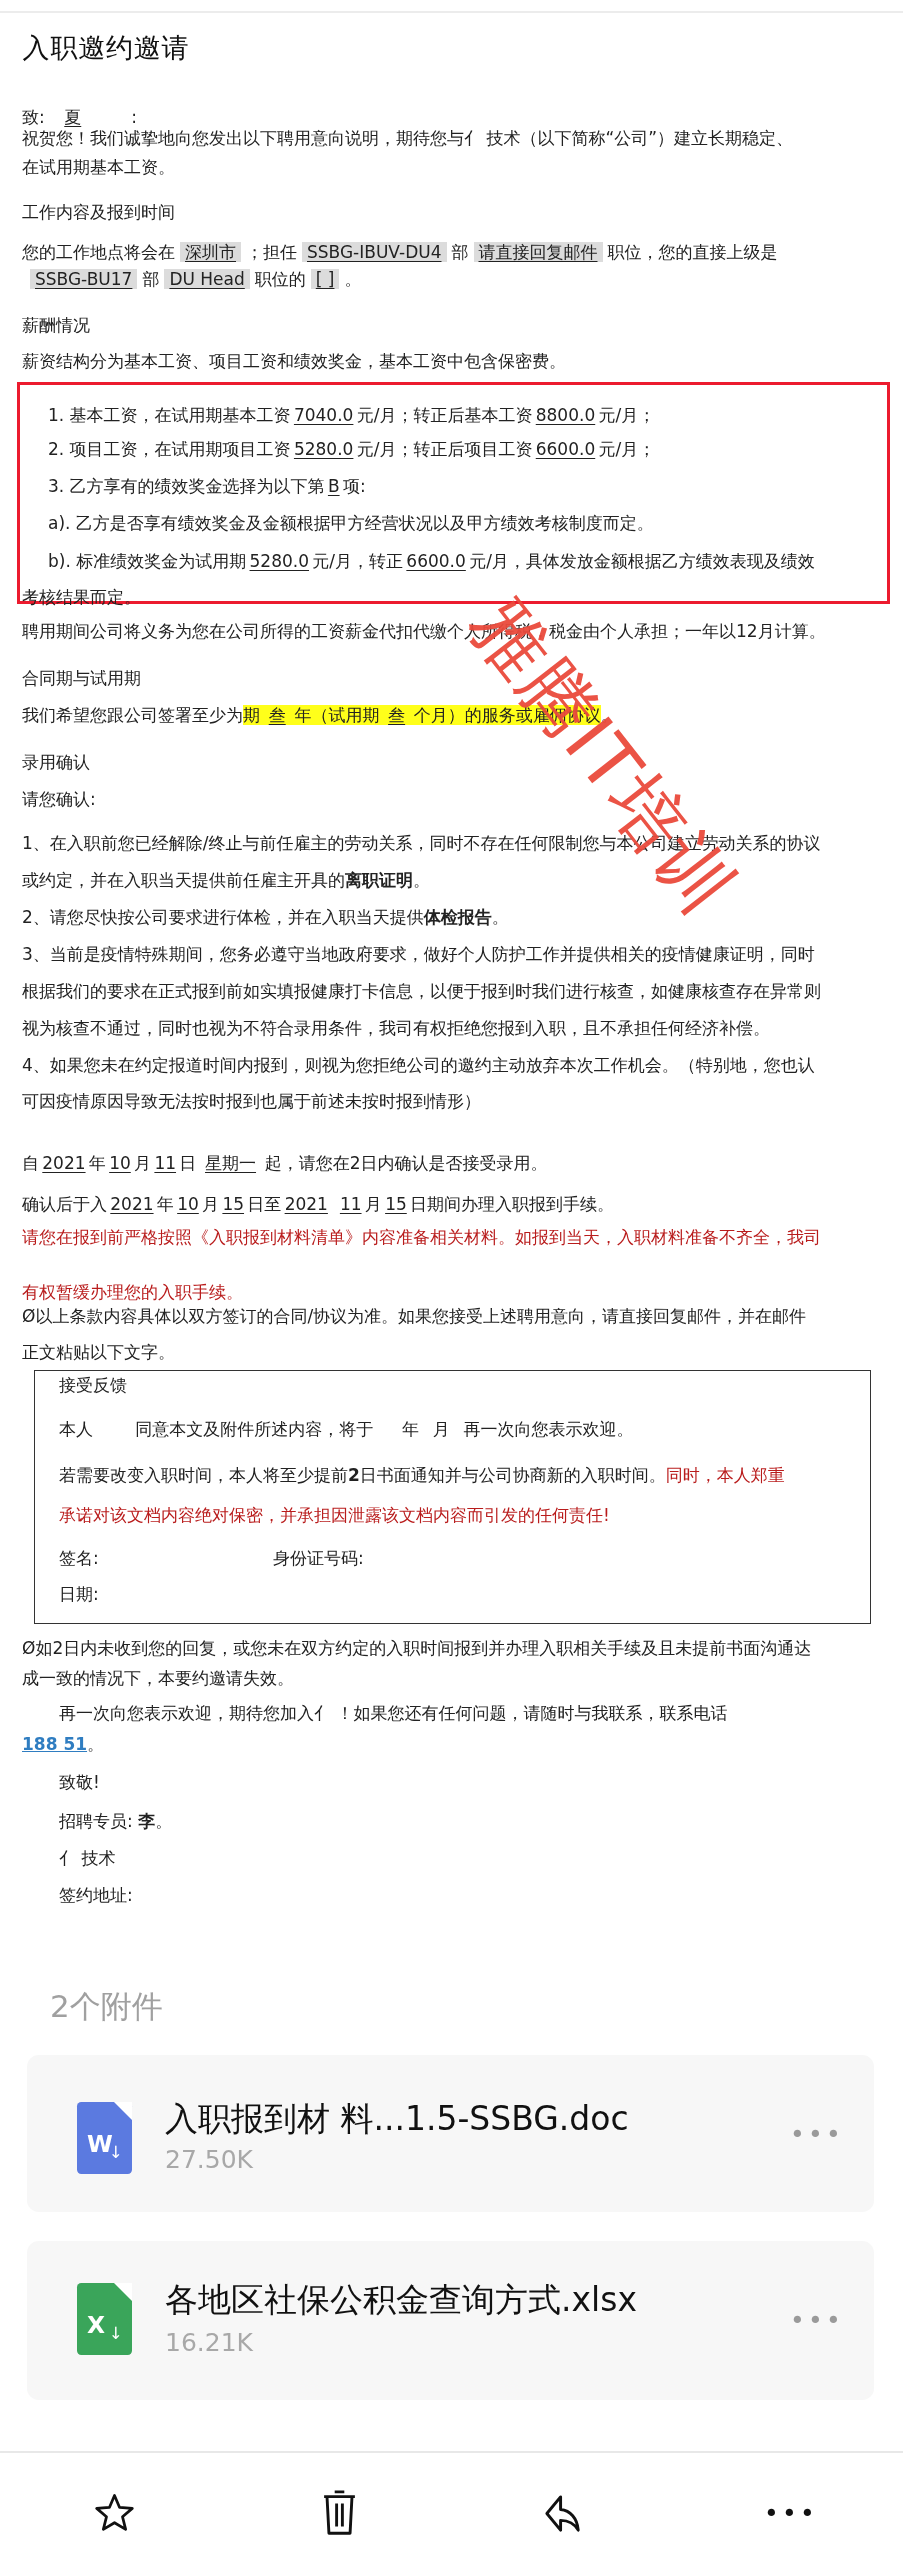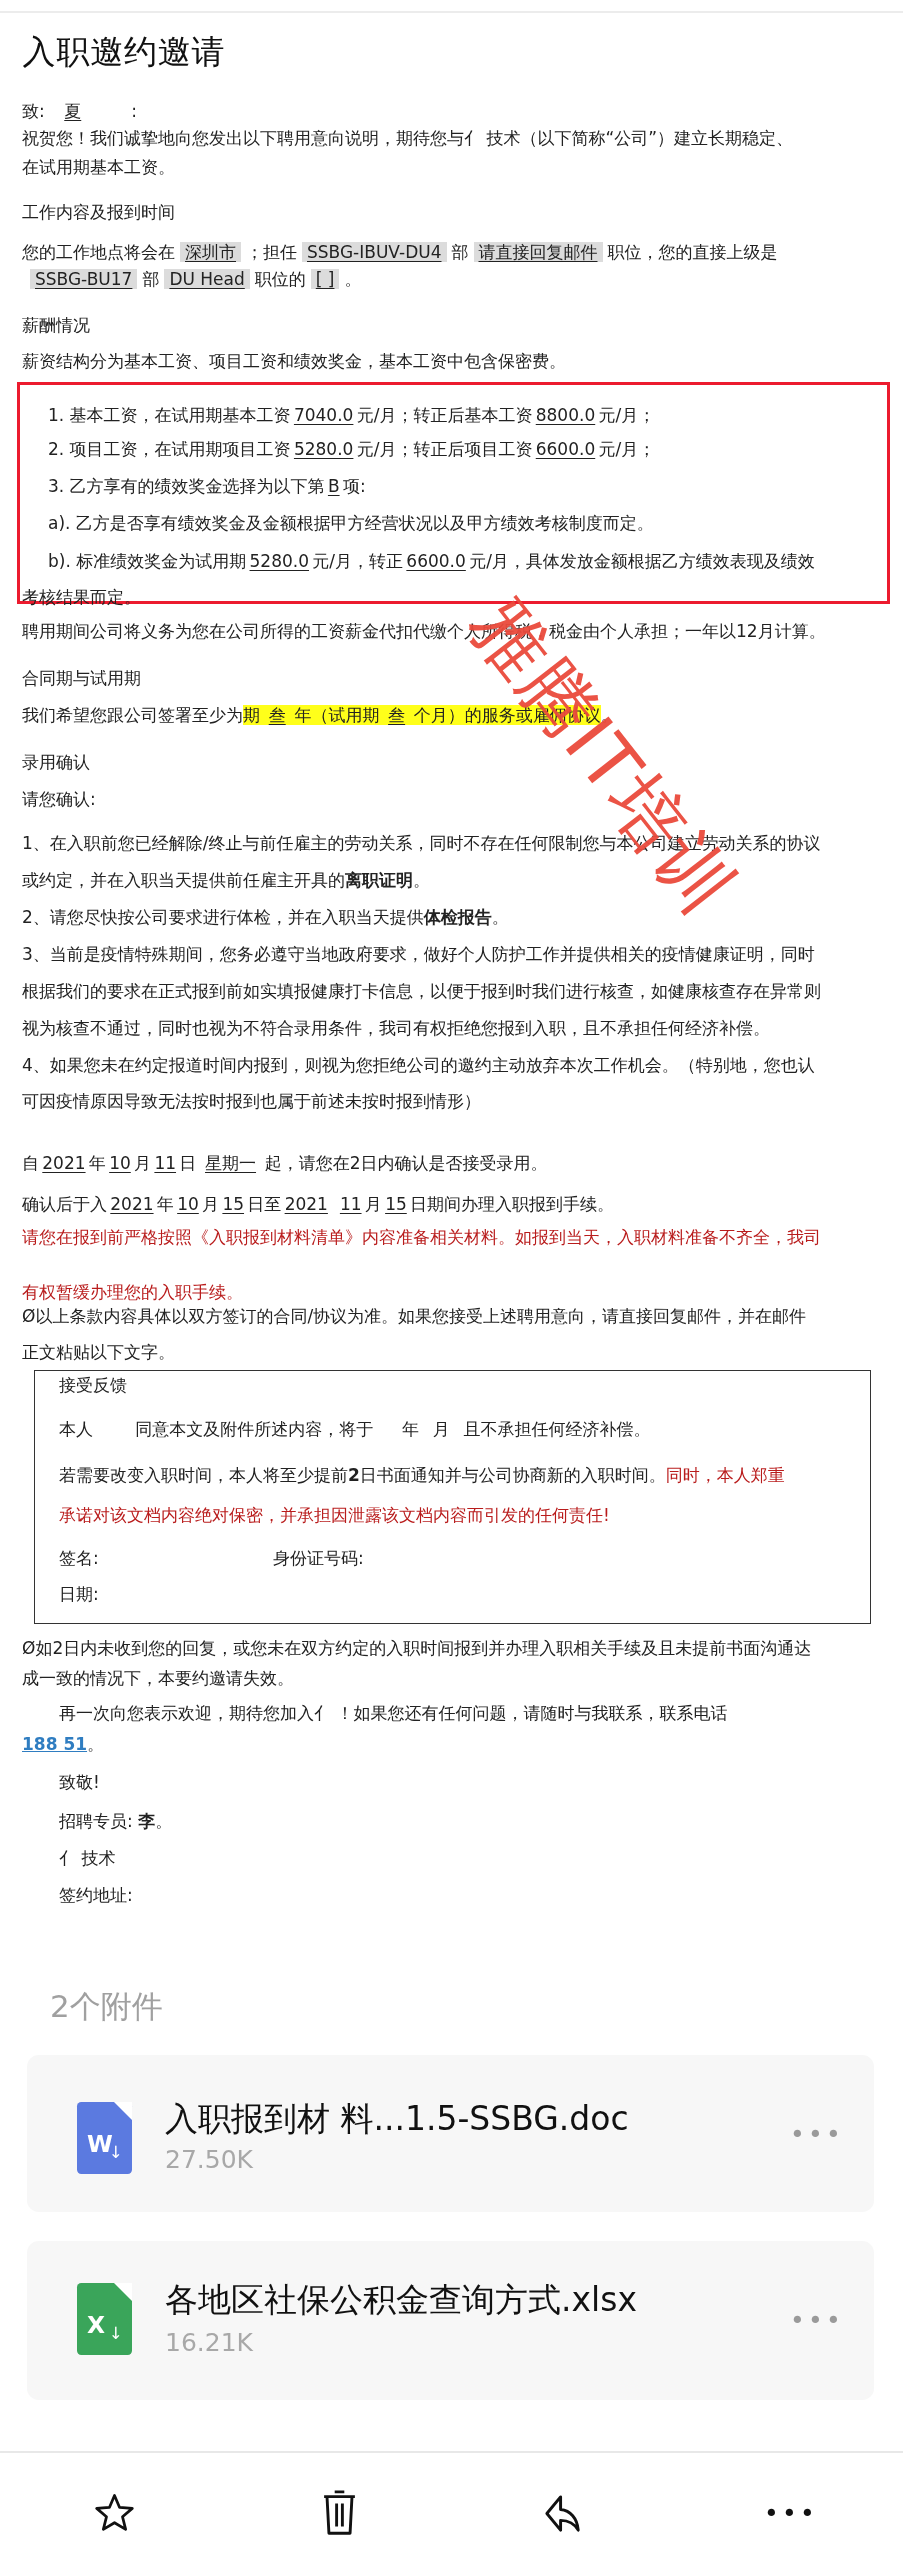--- a/index.html
+++ b/index.html
@@ -1,19 +1,19 @@
 <!DOCTYPE html>
 <html style="font-size:13.4px"><head>
 <meta charset="utf-8">
 <style>
   * { box-sizing: border-box; margin: 0; padding: 0; }
   html, body { width: 903px; height: 2576px; background: #ffffff; overflow: hidden; }
   body { position: relative; font-family: "DejaVu Sans", "Liberation Sans", sans-serif; color: #1a1a1a; }
   .topline { position: absolute; left: 0; top: 11px; width: 903px; height: 1.7px; background: #ececec; }
-  .title { position: absolute; left: 22.6px; top: 30px; font-size: 33px; color: #111; letter-spacing: 0.8px; }
+  .title { position: absolute; left: 22.6px; top: 30px; font-size: 27px; color: #111; letter-spacing: 0.8px; }
   .ln { position: absolute; left: 22px; font-size: 17px; line-height: 23.4px; white-space: nowrap; color: #222; }
   .ind { left: 48px; text-align: center; }
   .ind2 { left: 59px; }
   .u { text-decoration: underline; text-underline-offset: 2.5px; padding: 0 3.3px; }
   .chip { background: #dcdcdc; padding: 0 5px; margin: 0 5px; text-decoration: underline; text-underline-offset: 2.5px; }
   .b { font-weight: bold; }
   .red { color: #b91c1c; }
   .hl { background: #ffff1a; }
   .blue-link { color: #2f7dc1; text-decoration: underline; font-weight: bold; }
   .redbox { position: absolute; left: 16.7px; top: 382px; width: 873px; height: 222px; border: 3.3px solid #ec1b2e; }
@@ -30,21 +30,21 @@
   .att-more { position: absolute; left: 763px; font-size: 25px; color: #9a9a9a; letter-spacing: 3.3px; }
   .bottom-divider { position: absolute; left: 0; top: 2451px; width: 903px; height: 1.7px; background: #e8e8e8; }
   .bar-icon { position: absolute; top: 2488px; width: 50px; height: 50px; display: flex; align-items: center; justify-content: center; }
 </style>
 </head>
 <body>
 
 <div class="topline"></div>
 <div class="title">入职邀约邀请</div>
 
-<div class="ln" style="top:100px">
+<div class="ln" style="top:106px">
   <span>致:</span>&nbsp;&nbsp;&nbsp;<span class="u" style="padding-right:50px">夏</span><span>:</span>
 </div>
 <div class="ln" style="top:127px">祝贺您！我们诚挚地向您发出以下聘用意向说明，期待您与亻   技术（以下简称“公司”）建立长期稳定、</div>
 <div class="ln" style="top:156px">在试用期基本工资。</div>
 
 <div class="ln" style="top:201px">工作内容及报到时间</div>
 <div class="ln" style="top:241px">
   <span>您的工作地点将会在</span><span class="chip">深圳市</span><span>；担任</span><span class="chip">SSBG-IBUV-DU4</span><span>部</span><span class="chip">请直接回复邮件</span><span>职位，您的直接上级是</span>
 </div>
 <div class="ln" style="top:268px">
@@ -94,21 +94,21 @@
   <span>确认后于入</span><span class="u">2021</span><span>年</span><span class="u">10</span><span>月</span><span class="u">15</span><span>日至</span><span class="u">2021</span> <span class="u">11</span><span>月</span><span class="u">15</span><span>日期间办理入职报到手续。</span>
 </div>
 <div class="ln red" style="top:1226px">请您在报到前严格按照《入职报到材料清单》内容准备相关材料。如报到当天，入职材料准备不齐全，我司</div>
 <div class="ln red" style="top:1281px">有权暂缓办理您的入职手续。</div>
 <div class="ln" style="top:1305px">Ø以上条款内容具体以双方签订的合同/协议为准。如果您接受上述聘用意向，请直接回复邮件，并在邮件</div>
 <div class="ln" style="top:1341px">正文粘贴以下文字。</div>
 
 <div class="accept-box"></div>
 <div class="ln ind2" style="top:1374px">接受反馈</div>
 <div class="ln ind2" style="top:1418px">
-  <span>本人</span> <span class="u" style="padding:0 18.4px"></span> <span>同意本文及附件所述内容，将于</span> <span class="u" style="padding:0 11.7px"></span> <span>年</span> <span class="u" style="padding:0 4.2px"></span> <span>月</span> <span class="u" style="padding:0 4.2px"></span> <span>且不承担任何经济补偿。</span>
+  <span>本人</span> <span class="u" style="padding:0 18.4px"></span> <span>同意本文及附件所述内容，将于</span> <span class="u" style="padding:0 11.7px"></span> <span>年</span> <span class="u" style="padding:0 4.2px"></span> <span>月</span> <span class="u" style="padding:0 4.2px"></span> <span>再一次向您表示欢迎。</span>
 </div>
 <div class="ln ind2" style="top:1464px">
   <span>若需要改变入职时间，本人将至少提前</span><span class="b">2</span><span>日书面通知并与公司协商新的入职时间。</span><span class="red">同时，本人郑重</span>
 </div>
 <div class="ln ind2 red" style="top:1504px">承诺对该文档内容绝对保密，并承担因泄露该文档内容而引发的任何责任!</div>
 <div class="ln ind2" style="top:1547px">签名:</div>
 <div class="ln" style="top:1547px; left:273px">身份证号码:</div>
 <div class="ln ind2" style="top:1583px">日期:</div>
 
 <div class="ln" style="top:1637px">Ø如2日内未收到您的回复，或您未在双方约定的入职时间报到并办理入职相关手续及且未提前书面沟通达</div>

